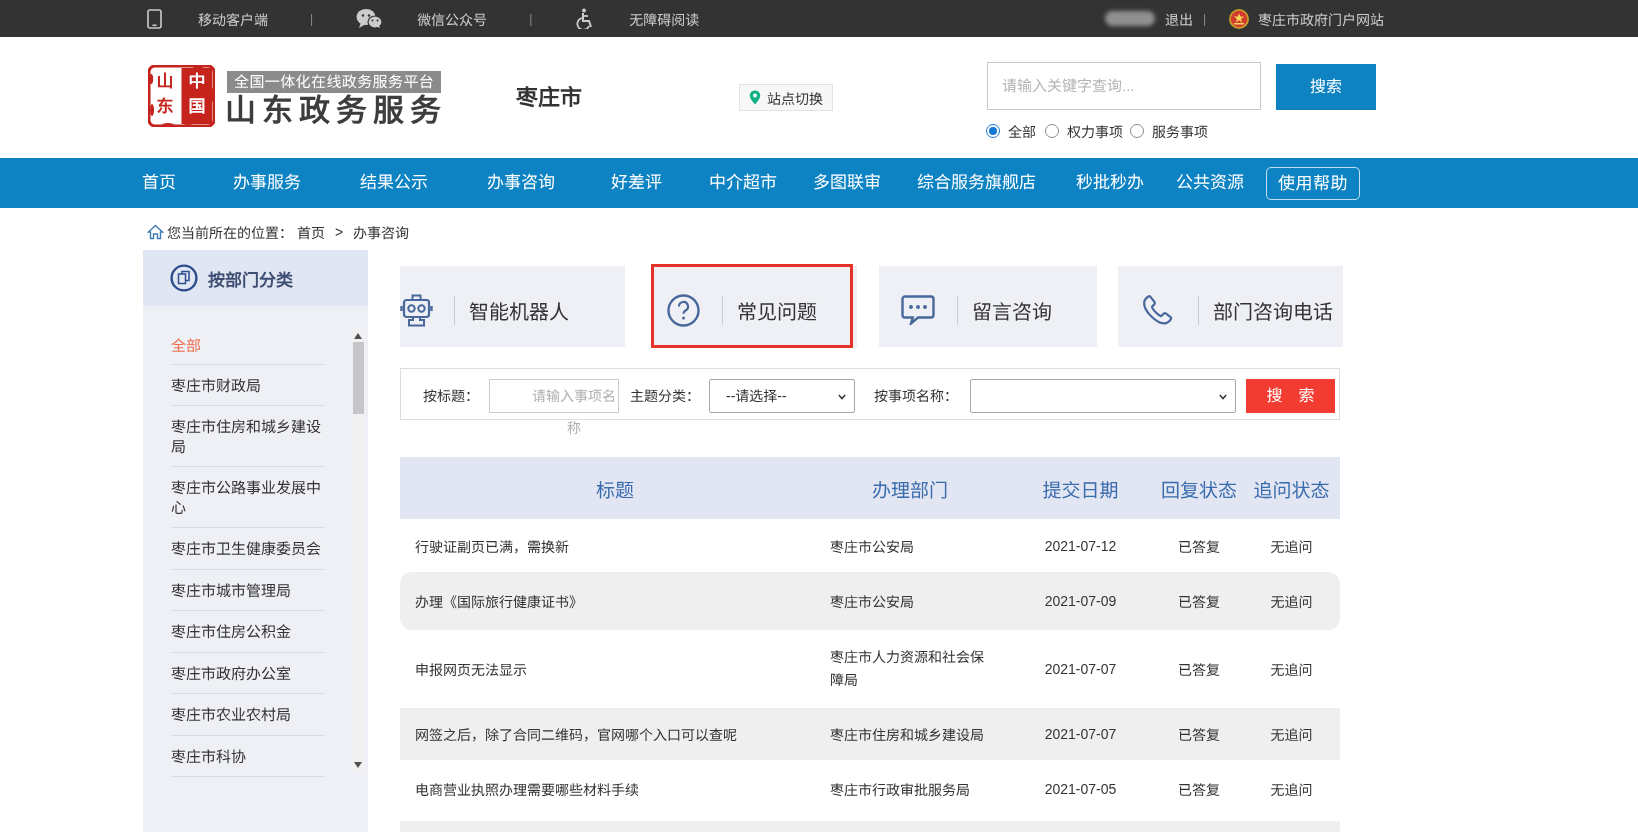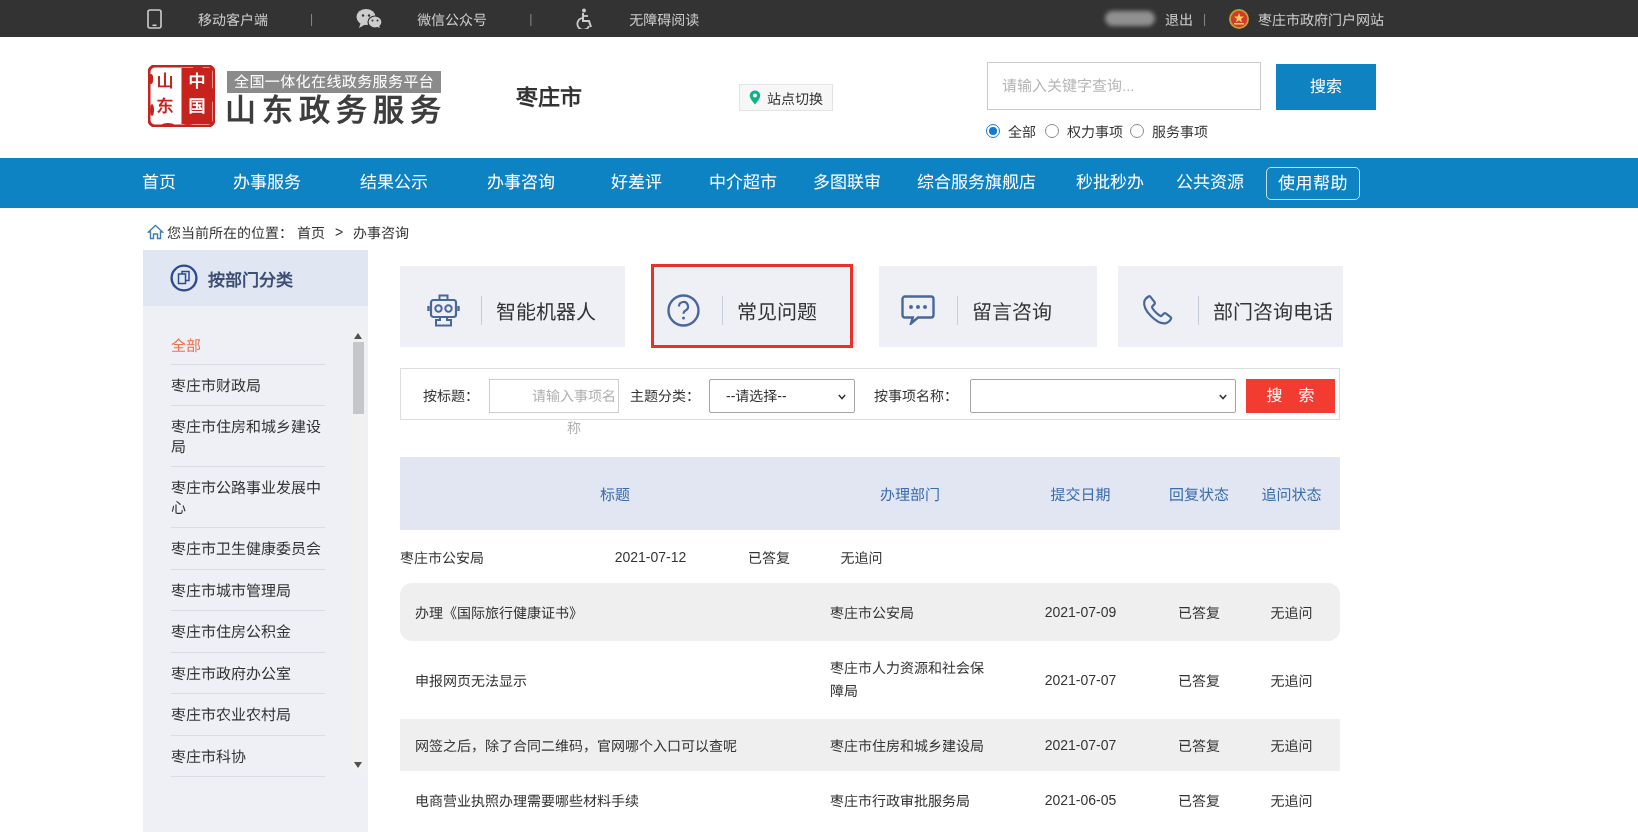--- a/index.html
+++ b/index.html
@@ -58,21 +58,21 @@
 
 .filter { position:absolute; left:400px; top:368px; width:940px; height:52px; border:1px solid #ddd; background:#fff; }
 .filter .lab { font-size:14px; color:#333; position:absolute; top:16px; }
 .fin { position:absolute; top:9.5px; height:34px; border:1px solid #ccc; background:#fff;padding-left:40px; }
 .fsel { position:absolute; top:9.5px; height:34px; border:1px solid #a5a5a5; border-radius:2px; background:#fff; font-size:14px; color:#333; }
 .fsel .ar { position:absolute; right:8px; top:13px; width:8px; height:8px; }
 .fbtn { position:absolute; left:845px; top:9.5px; width:89px; height:34px; background:#f23c31; color:#fff; font-size:16px; text-align:center; line-height:34px; }
 
 
 .table { position:absolute; left:400px; top:457px; width:940px; }
-.thead { height:73px; background:#e2e6f2; display:flex; align-items:center; font-size:15px; color:#39b; }
+.thead { height:62px; background:#e2e6f2; display:flex; align-items:center; font-size:19px; color:#39b; }
 .thead div { text-align:center; color:#3a6cae; }
 .trow { display:flex; align-items:center; font-size:14px; color:#333; }
 .trow.alt { background:#efefef; }
 .c1 { width:430px; padding-left:15px; }
 .c2 { width:190px; padding-right:30px; }
 .c3 { width:121px; text-align:center; }
 .c4 { width:112px; text-align:center; padding-left:4px; }
 .c5 { width:87px; text-align:center; padding-right:10px; }
 .thead .c1 { padding-left:0; }
 </style>
@@ -209,21 +209,21 @@
     <li>枣庄市农业农村局</li>
     <li>枣庄市科协</li>
   </ul>
   <div class="sbar">
     <div class="sarr" style="top:3px; border-bottom:6px solid #505050;"></div>
     <div class="sthumb"></div>
     <div class="sarr" style="bottom:3px; border-top:6px solid #505050;"></div>
   </div>
 </div>
 
-<div class="card" style="left:400px; width:225px; padding-left:27px;">
+<div class="card" style="left:400px; width:225px; ">
   <svg width="33" height="33" viewBox="0 0 33 33">
     <rect x="4" y="6" width="25" height="17" rx="2.5" fill="none" stroke="#48689c" stroke-width="2.2"></rect>
     <rect x="12.5" y="1.5" width="8" height="4.5" fill="none" stroke="#48689c" stroke-width="2"></rect>
     <circle cx="11.5" cy="14.5" r="3.2" fill="none" stroke="#48689c" stroke-width="2"></circle>
     <circle cx="21.5" cy="14.5" r="3.2" fill="none" stroke="#48689c" stroke-width="2"></circle>
     <path d="M1.5 12 L1.5 17 M31.5 12 L31.5 17" stroke="#48689c" stroke-width="2.4"></path>
     <path d="M13 23 L13 26 L9 26 L9 31.5 L24 31.5 L24 26 L20 26 L20 23" fill="none" stroke="#48689c" stroke-width="2"></path>
   </svg>
   <div class="div" style="margin-left:21px;"></div>
   <div class="txt">智能机器人</div>
@@ -276,20 +276,21 @@
 
 <div class="table">
   <div class="thead">
     <div class="c1">标题</div>
       <div class="c2">办理部门</div>
       <div class="c3">提交日期</div>
       <div class="c4">回复状态</div>
       <div class="c5">追问状态</div>
   </div>
   <div class="trow" style="height:53px;">
+    <div class="c1">行驶证副页已满，需换新</div>
       <div class="c2">枣庄市公安局</div>
       <div class="c3">2021-07-12</div>
       <div class="c4">已答复</div>
       <div class="c5">无追问</div>
   </div>
   <div class="trow alt" style="height:58px;border-radius:12px;">
     <div class="c1">办理《国际旅行健康证书》</div>
       <div class="c2">枣庄市公安局</div>
       <div class="c3">2021-07-09</div>
       <div class="c4">已答复</div>
@@ -305,18 +306,18 @@
   <div class="trow alt" style="height:52px;">
     <div class="c1">网签之后，除了合同二维码，官网哪个入口可以查呢</div>
       <div class="c2">枣庄市住房和城乡建设局</div>
       <div class="c3">2021-07-07</div>
       <div class="c4">已答复</div>
       <div class="c5">无追问</div>
   </div>
   <div class="trow" style="height:58px;">
     <div class="c1">电商营业执照办理需要哪些材料手续</div>
       <div class="c2">枣庄市行政审批服务局</div>
-      <div class="c3">2021-06-05</div>
+      <div class="c3">2021-07-05</div>
       <div class="c4">已答复</div>
       <div class="c5">无追问</div>
   </div>
   <div class="trow alt" style="height:19px; margin-top:3px;"></div>
 </div>
 
 </body></html>

